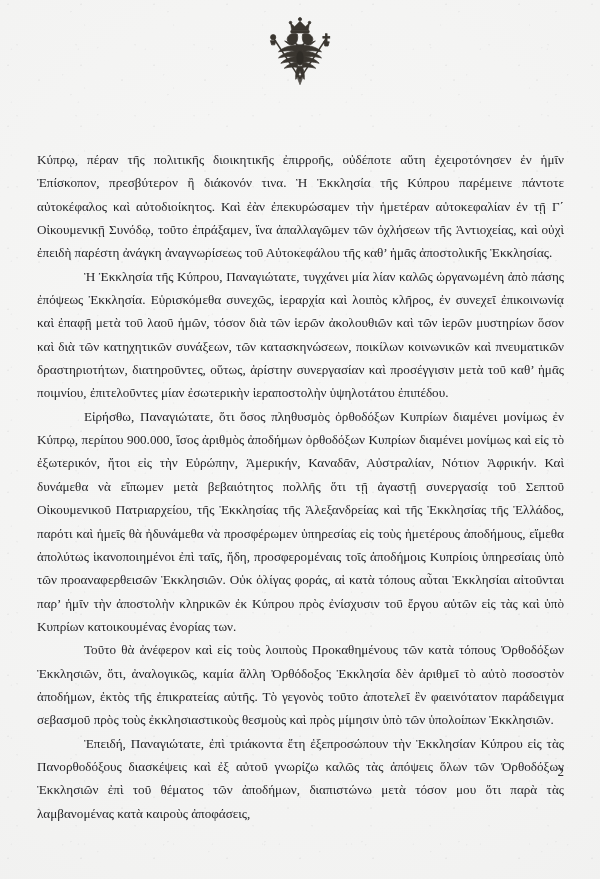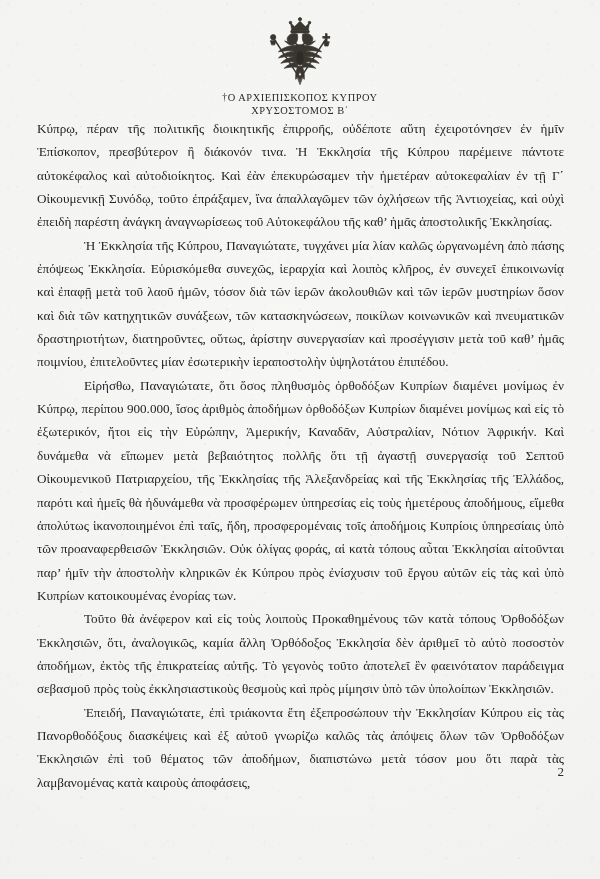--- a/index.html
+++ b/index.html
@@ -87,21 +87,21 @@
   }
   p.para {
     margin: 0 0 0 0;
     font-size: 13.15px;
     line-height: 23.35px;
     text-align: justify;
     text-justify: inter-word;
     text-indent: 47px;
     font-family: "Liberation Serif", "DejaVu Serif", serif;
   }
-  p.para.no-indent { text-indent: 0; }
+  p.para.no-indent { text-indent: 0; margin-top: 31px; }
 
   
   #page-number {
     position: absolute;
     top: 764px;
     left: 0;
     width: 564px;
     text-align: right;
     font-size: 13px;
     color: #2b2b2f;
@@ -161,24 +161,20 @@
             <path d="M62.6 62 C70 63 76.5 66 80.5 70.5 C74 68.8 68 68.5 63 69.6 Z"></path>
           </g>
 
           <path d="M57.2 68 C55 73 54 79 54.5 85 C57 81 58.8 78 60 74.5 C61.2 78 63 81 65.5 85 C66 79 65 73 62.8 68 Z"></path>
 
           <ellipse cx="60" cy="57" rx="5.2" ry="9.5" fill="#2f2c27"></ellipse>
         </g>
       </g>
     </svg>
 
-    <div class="lh-line1">
-      <span class="cross">†</span><span>Ο ΑΡΧΙΕΠΙΣΚΟΠΟΣ ΚΥΠΡΟΥ</span>
-    </div>
-    <div class="lh-line2">ΧΡΥΣΟΣΤΟΜΟΣ Β΄</div>
   </div>
 
   <div id="body-text">
     <p class="para no-indent">Κύπρῳ, πέραν τῆς πολιτικῆς διοικητικῆς ἐπιρροῆς, οὐδέποτε αὕτη ἐχειροτόνησεν ἐν ἡμῖν Ἐπίσκοπον, πρεσβύτερον ἢ διάκονόν τινα.  Ἡ Ἐκκλησία τῆς Κύπρου παρέμεινε πάντοτε αὐτοκέφαλος καὶ αὐτοδιοίκητος. Καὶ ἐὰν ἐπεκυρώσαμεν τὴν ἡμετέραν αὐτοκεφαλίαν  ἐν τῇ  Γ΄ Οἰκουμενικῇ Συνόδῳ, τοῦτο ἐπράξαμεν, ἵνα ἀπαλλαγῶμεν τῶν ὀχλήσεων τῆς Ἀντιοχείας, καὶ οὐχὶ ἐπειδὴ παρέστη ἀνάγκη ἀναγνωρίσεως τοῦ Αὐτοκεφάλου τῆς καθ’ ἡμᾶς ἀποστολικῆς Ἐκκλησίας.</p>
     <p class="para">Ἡ Ἐκκλησία τῆς Κύπρου, Παναγιώτατε, τυγχάνει μία λίαν καλῶς ὠργανωμένη ἀπὸ πάσης ἐπόψεως Ἐκκλησία. Εὑρισκόμεθα συνεχῶς, ἱεραρχία καὶ λοιπὸς κλῆρος, ἐν συνεχεῖ ἐπικοινωνίᾳ καὶ  ἐπαφῇ μετὰ τοῦ λαοῦ ἡμῶν, τόσον διὰ τῶν ἱερῶν ἀκολουθιῶν καὶ τῶν ἱερῶν μυστηρίων ὅσον καὶ διὰ τῶν κατηχητικῶν συνάξεων, τῶν κατασκηνώσεων, ποικίλων κοινωνικῶν καὶ πνευματικῶν δραστηριοτήτων, διατηροῦντες, οὕτως, ἀρίστην συνεργασίαν καὶ προσέγγισιν μετὰ τοῦ καθ’ ἡμᾶς ποιμνίου,  ἐπιτελοῦντες μίαν ἐσωτερικὴν ἱεραποστολὴν ὑψηλοτάτου ἐπιπέδου.</p>
     <p class="para">Εἰρήσθω, Παναγιώτατε, ὅτι ὅσος πληθυσμὸς ὀρθοδόξων Κυπρίων διαμένει μονίμως ἐν Κύπρῳ, περίπου 900.000, ἴσος ἀριθμὸς ἀποδήμων ὀρθοδόξων Κυπρίων διαμένει μονίμως καὶ εἰς τὸ ἐξωτερικόν, ἤτοι εἰς τὴν Εὐρώπην, Ἀμερικήν, Καναδᾶν, Αὐστραλίαν, Νότιον Ἀφρικήν. Καὶ δυνάμεθα νὰ εἴπωμεν μετὰ βεβαιότητος πολλῆς ὅτι τῇ ἀγαστῇ συνεργασίᾳ τοῦ Σεπτοῦ Οἰκουμενικοῦ Πατριαρχείου, τῆς Ἐκκλησίας τῆς Ἀλεξανδρείας καὶ τῆς Ἐκκλησίας τῆς Ἑλλάδος, παρότι καὶ ἡμεῖς θὰ ἠδυνάμεθα νὰ προσφέρωμεν ὑπηρεσίας εἰς τοὺς ἡμετέρους ἀποδήμους, εἴμεθα ἀπολύτως ἱκανοποιημένοι ἐπὶ ταῖς, ἤδη, προσφερομέναις τοῖς ἀποδήμοις Κυπρίοις ὑπηρεσίαις ὑπὸ τῶν προαναφερθεισῶν Ἐκκλησιῶν. Οὐκ ὀλίγας φοράς, αἱ κατὰ τόπους αὗται Ἐκκλησίαι αἰτοῦνται παρ’ ἡμῖν τὴν ἀποστολὴν κληρικῶν ἐκ Κύπρου πρὸς ἐνίσχυσιν τοῦ ἔργου αὐτῶν εἰς τὰς καὶ ὑπὸ Κυπρίων κατοικουμένας ἐνορίας των.</p>
     <p class="para">Τοῦτο θὰ ἀνέφερον καὶ εἰς τοὺς λοιποὺς Προκαθημένους τῶν κατὰ τόπους Ὀρθοδόξων Ἐκκλησιῶν, ὅτι, ἀναλογικῶς, καμία ἄλλη Ὀρθόδοξος Ἐκκλησία δὲν ἀριθμεῖ τὸ αὐτὸ ποσοστὸν ἀποδήμων, ἐκτὸς τῆς ἐπικρατείας αὐτῆς.  Τὸ γεγονὸς τοῦτο ἀποτελεῖ ἓν φαεινότατον παράδειγμα σεβασμοῦ πρὸς τοὺς ἐκκλησιαστικοὺς θεσμοὺς καὶ πρὸς μίμησιν ὑπὸ τῶν ὑπολοίπων Ἐκκλησιῶν.</p>
     <p class="para">Ἐπειδή, Παναγιώτατε, ἐπὶ τριάκοντα ἔτη ἐξεπροσώπουν τὴν Ἐκκλησίαν Κύπρου εἰς τὰς Πανορθοδόξους διασκέψεις καὶ ἐξ αὐτοῦ γνωρίζω καλῶς τὰς ἀπόψεις ὅλων τῶν Ὀρθοδόξων Ἐκκλησιῶν ἐπὶ τοῦ θέματος τῶν ἀποδήμων, διαπιστώνω μετὰ τόσον μου ὅτι παρὰ τὰς λαμβανομένας κατὰ καιροὺς ἀποφάσεις,</p>
   </div>
 

